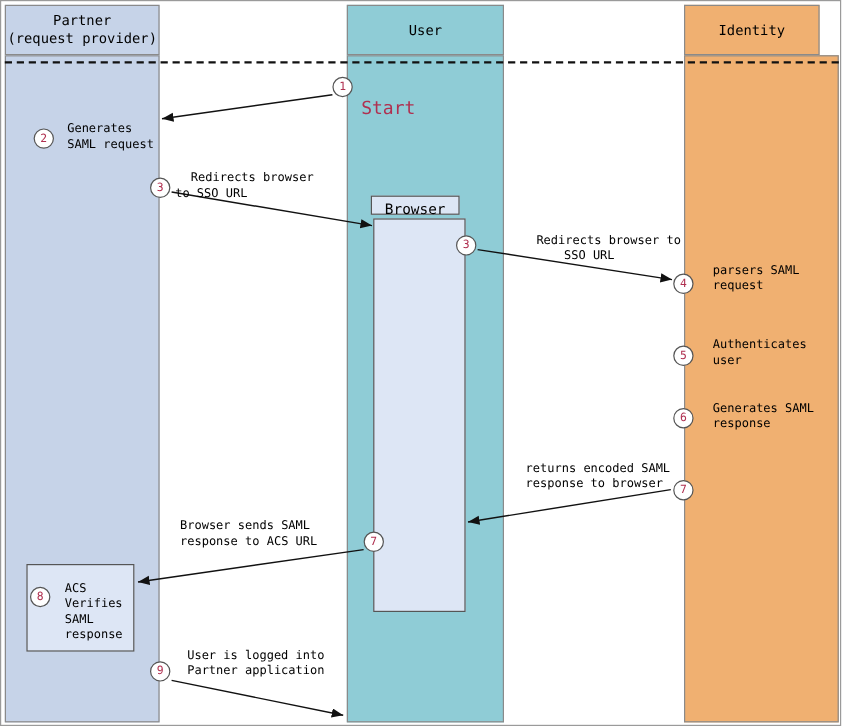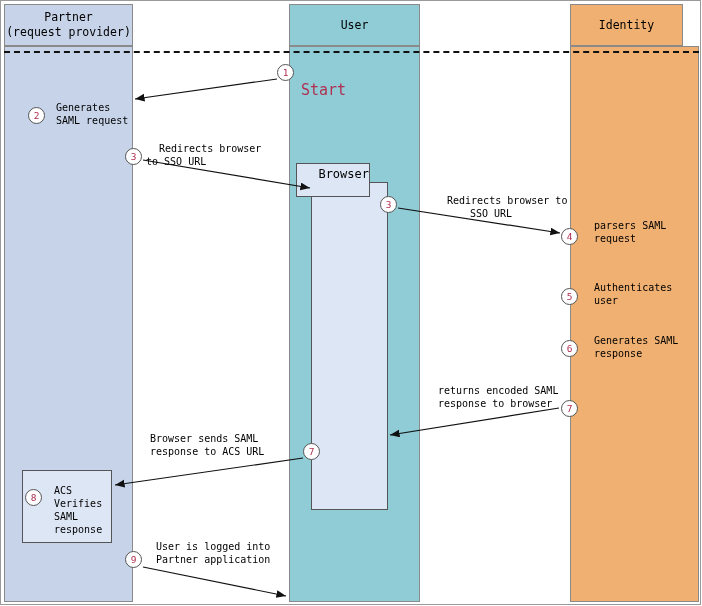--- a/index.html
+++ b/index.html
@@ -135,21 +135,21 @@
   <div class="lane-header lane-user" style="left:289px; top:4px; width:131px; height:42px;">
     <span>User</span>
   </div>
   <div class="lane-header lane-identity" style="left:570px; top:4px; width:113px; height:42px;">
     <span>Identity</span>
   </div>
 
   <div class="dashed-line" style="left:4px; top:51px; width:695px;"></div>
 
   <div class="browser-box" style="left:311px; top:182px; width:77px; height:328px;"></div>
-  <div class="browser-title" style="left:296px; top:163px; width:74px; height:34px;text-align:right;">Browser</div>
+  <div class="browser-title" style="left:309px; top:163px; width:74px; height:16px;">Browser</div>
 
   <div class="acs-box" style="left:22px; top:470px; width:90px; height:73px;"></div>
 
   <svg class="arrows" viewBox="0 0 702 606">
     <defs>
       <marker id="ah" markerWidth="9" markerHeight="9" refX="8" refY="3.2" orient="auto" markerUnits="strokeWidth">
         <path d="M0,0 L8,3.2 L0,6.4 z" fill="#111"></path>
       </marker>
     </defs>
 

